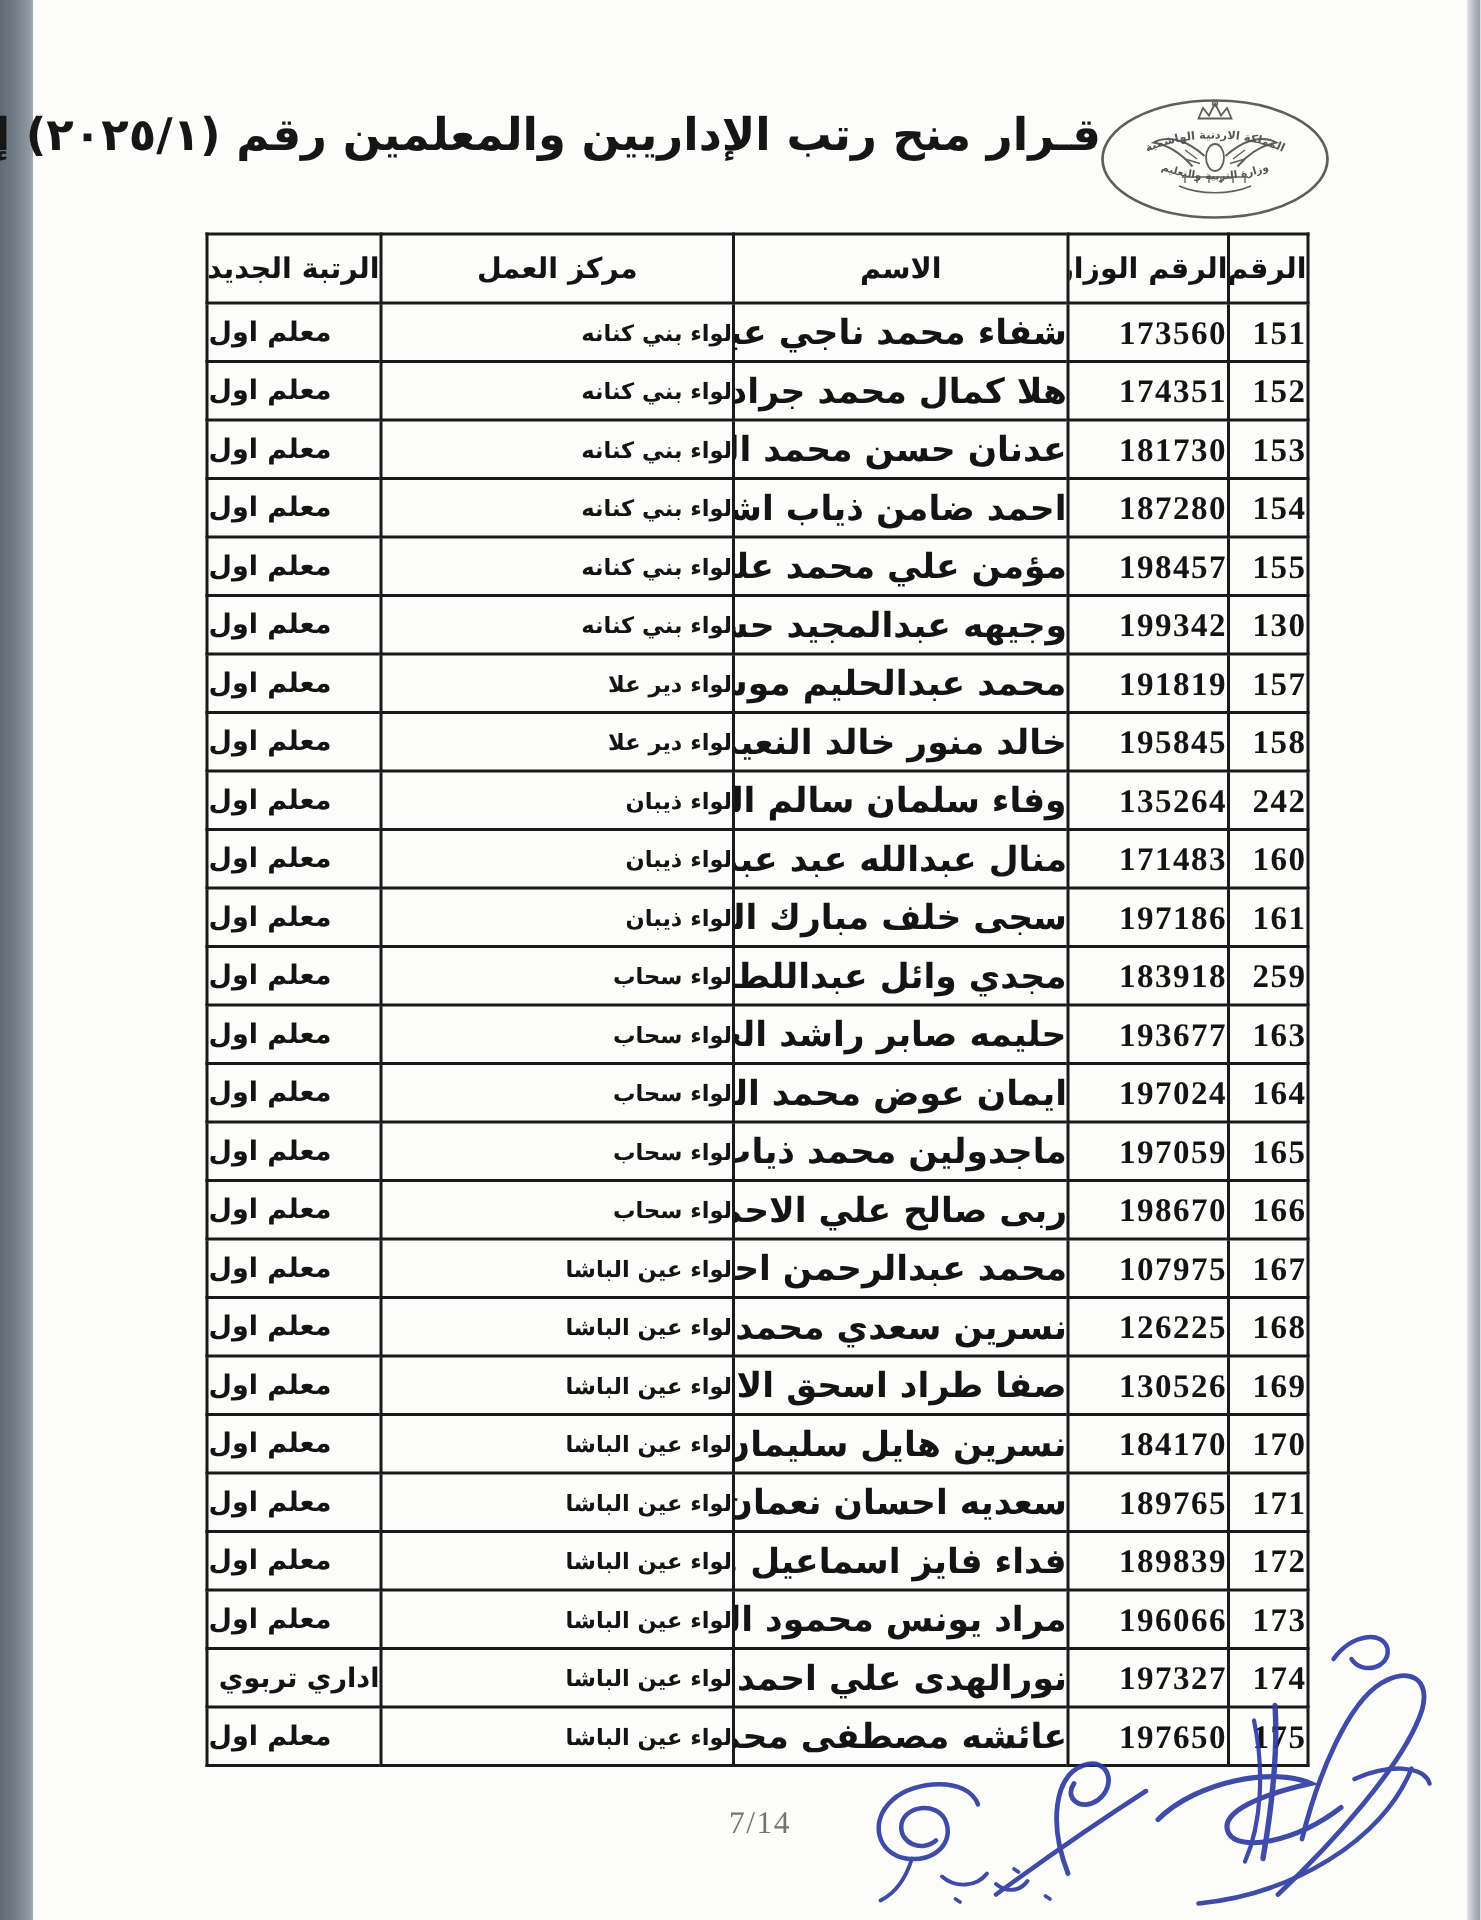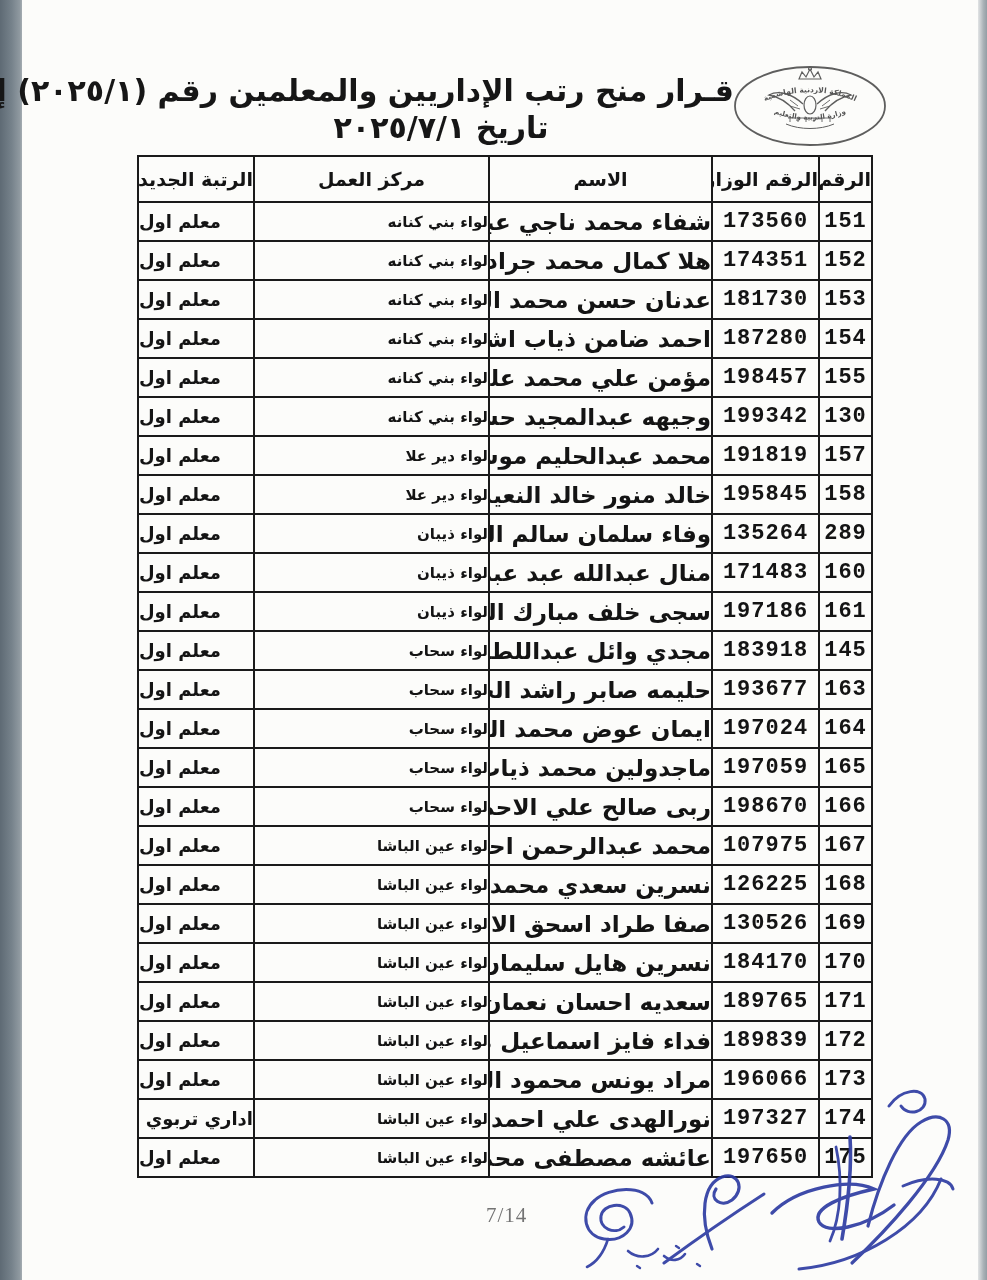--- a/index.html
+++ b/index.html
@@ -34,21 +34,21 @@
   }
   .ranks-table th,.ranks-table td{
     border:2px solid #1a1a1a;overflow:hidden;white-space:nowrap;
     font-weight:bold;vertical-align:middle;padding:0;
   }
   .ranks-table thead th{height:44px;font-size:19px;text-align:center;}
   .ranks-table tbody td{height:37px;}
   col.w-no{width:53px;} col.w-min{width:107px;} col.w-name{width:223px;}
   col.w-work{width:235px;} col.w-rank{width:116px;}
   .c-no,.c-min{
-    text-align:center;font-family:Liberation Mono, monospace;
+    font-family:Liberation Serif, serif;
     font-size:22px;letter-spacing:1px;
   }
   .c-name{text-align:right;padding-right:3px;font-size:23px;margin-left:40px;}
   .c-work{text-align:right;padding-right:6px;font-size:15px;}
   .c-rank{text-align:left;font-size:18px;}
   .page-number{
     position:absolute;left:486px;top:1203px;
     font-family:"Liberation Serif","DejaVu Sans",serif;
     font-size:21px;color:#737373;letter-spacing:1px;
   }
@@ -78,21 +78,20 @@
   <text font-size="7.5" fill="#555" font-weight="bold" text-anchor="middle">
     <textPath href="#sealTop" startOffset="50%">المملكة الاردنية الهاشمية</textPath>
   </text>
   <text font-size="7" fill="#555" font-weight="bold" text-anchor="middle">
     <textPath href="#sealBottom" startOffset="50%">وزارة التربية والتعليم</textPath>
   </text>
 </svg>
 
 <div class="doc-title">
   <div>قـرار منح رتب الإداريين والمعلمين رقم (٢٠٢٥/١) إعتبارا من</div>
-  <div>تاريخ ٢٠٢٥/٧/١</div>
 </div>
 
 <table class="ranks-table">
   <colgroup>
     <col class="w-no">
       <col class="w-min">
       <col class="w-name">
       <col class="w-work">
       <col class="w-rank">
   </colgroup>
@@ -164,21 +163,21 @@
 
   <tr>
     <td class="c-no">158</td>
     <td class="c-min">195845</td>
     <td class="c-name">خالد منور خالد النعيم</td>
     <td class="c-work">لواء دير علا</td>
     <td class="c-rank">معلم اول</td>
   </tr>
 
   <tr>
-    <td class="c-no">289</td>
+    <td class="c-no">242</td>
     <td class="c-min">135264</td>
     <td class="c-name">وفاء سلمان سالم الوليدات</td>
     <td class="c-work">لواء ذيبان</td>
     <td class="c-rank">معلم اول</td>
   </tr>
 
   <tr>
     <td class="c-no">160</td>
     <td class="c-min">171483</td>
     <td class="c-name">منال عبدالله عبد عبدالجبار</td>
@@ -188,21 +187,21 @@
 
   <tr>
     <td class="c-no">161</td>
     <td class="c-min">197186</td>
     <td class="c-name">سجى خلف مبارك الشخانبه</td>
     <td class="c-work">لواء ذيبان</td>
     <td class="c-rank">معلم اول</td>
   </tr>
 
   <tr>
-    <td class="c-no">145</td>
+    <td class="c-no">259</td>
     <td class="c-min">183918</td>
     <td class="c-name">مجدي وائل عبداللطيف حاج علي</td>
     <td class="c-work">لواء سحاب</td>
     <td class="c-rank">معلم اول</td>
   </tr>
 
   <tr>
     <td class="c-no">163</td>
     <td class="c-min">193677</td>
     <td class="c-name">حليمه صابر راشد الجندى</td>

